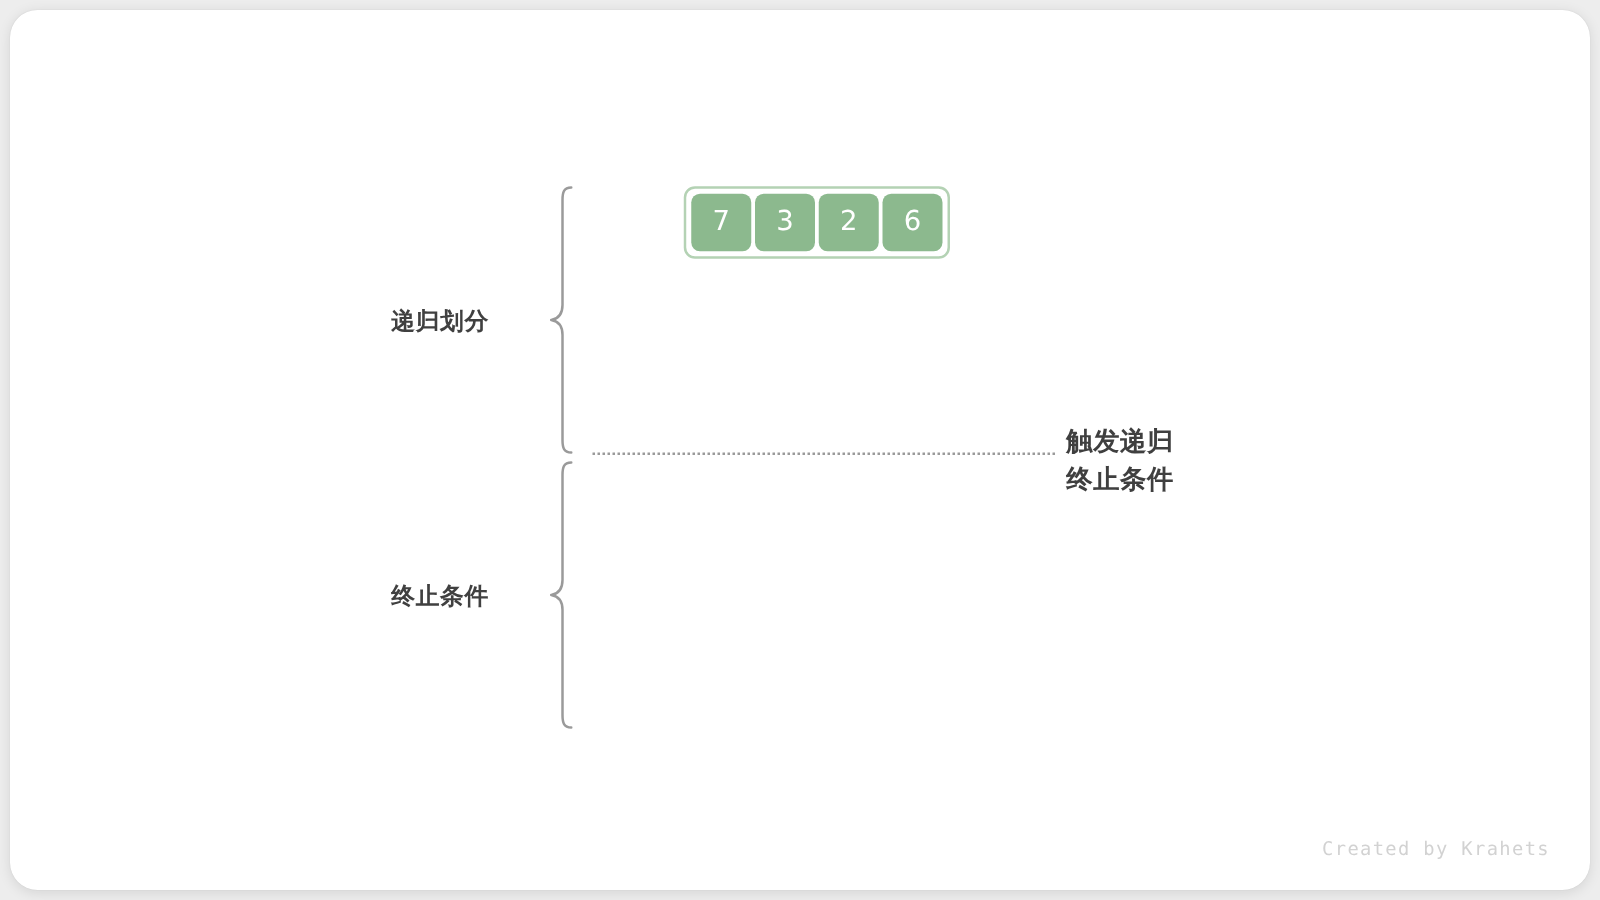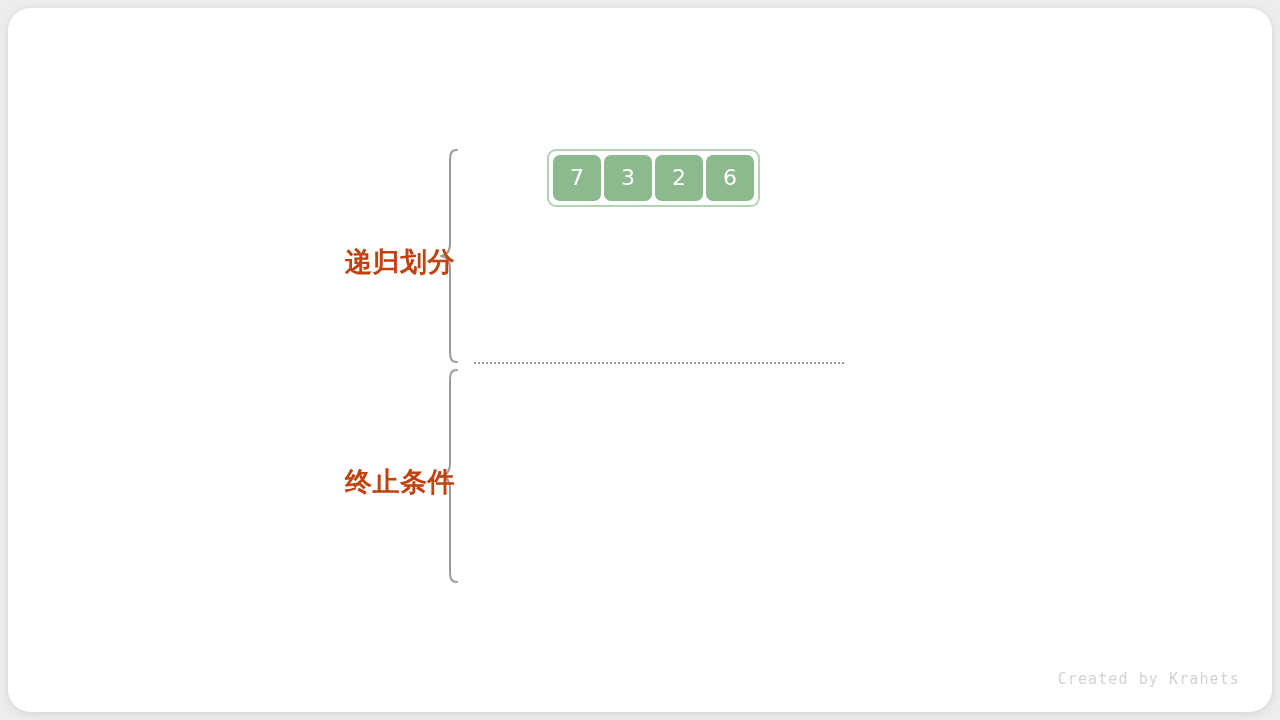--- a/index.html
+++ b/index.html
@@ -69,28 +69,27 @@
     left: 430px;
     width: 22px;
   }
   .brace svg { display: block; overflow: visible; }
   #brace-top  { top: 140px;  height: 216px; }
   #brace-bot  { top: 360px;  height: 216px; }
 
   
   .phase-label {
     position: absolute;
-    color: #c2410c;
-    font-size: 27px;
+    color: #404040;
+    font-size: 19px;
     font-weight: bold;
     letter-spacing: 0.5px;
     white-space: nowrap;
     font-family: "DejaVu Sans", "Liberation Sans", sans-serif;
     user-select: none;
-    margin-left: 32px;
   }
   #label-divide { left: 305px; top: 236px; }
   #label-merge  { left: 305px; top: 456px; }
 
   
   #divider-line {
     position: absolute;
     left: 466px;
     top: 354px;
     width: 370px;
@@ -149,17 +148,21 @@
       <svg width="22" height="216" viewBox="0 0 22 216" fill="none" xmlns="http://www.w3.org/2000/svg" aria-hidden="true">
         <path d="M19 2 C13 2 12 6 12 12 L12 96 C12 103 9 107 3 108 C9 109 12 113 12 120 L12 204 C12 210 13 214 19 214" stroke="#9a9a9a" stroke-width="2" fill="none" stroke-linecap="round" stroke-linejoin="round"></path>
       </svg>
     </div>
 
     <div class="phase-label" id="label-divide">递归划分</div>
     <div class="phase-label" id="label-merge">终止条件</div>
 
     <div id="divider-line"></div>
 
+    <div id="annotation">
+      <div>触发递归</div>
+      <div>终止条件</div>
+    </div>
 
     <div id="credit">Created by Krahets</div>
 
   </div>
 </div>
 
 </body></html>

